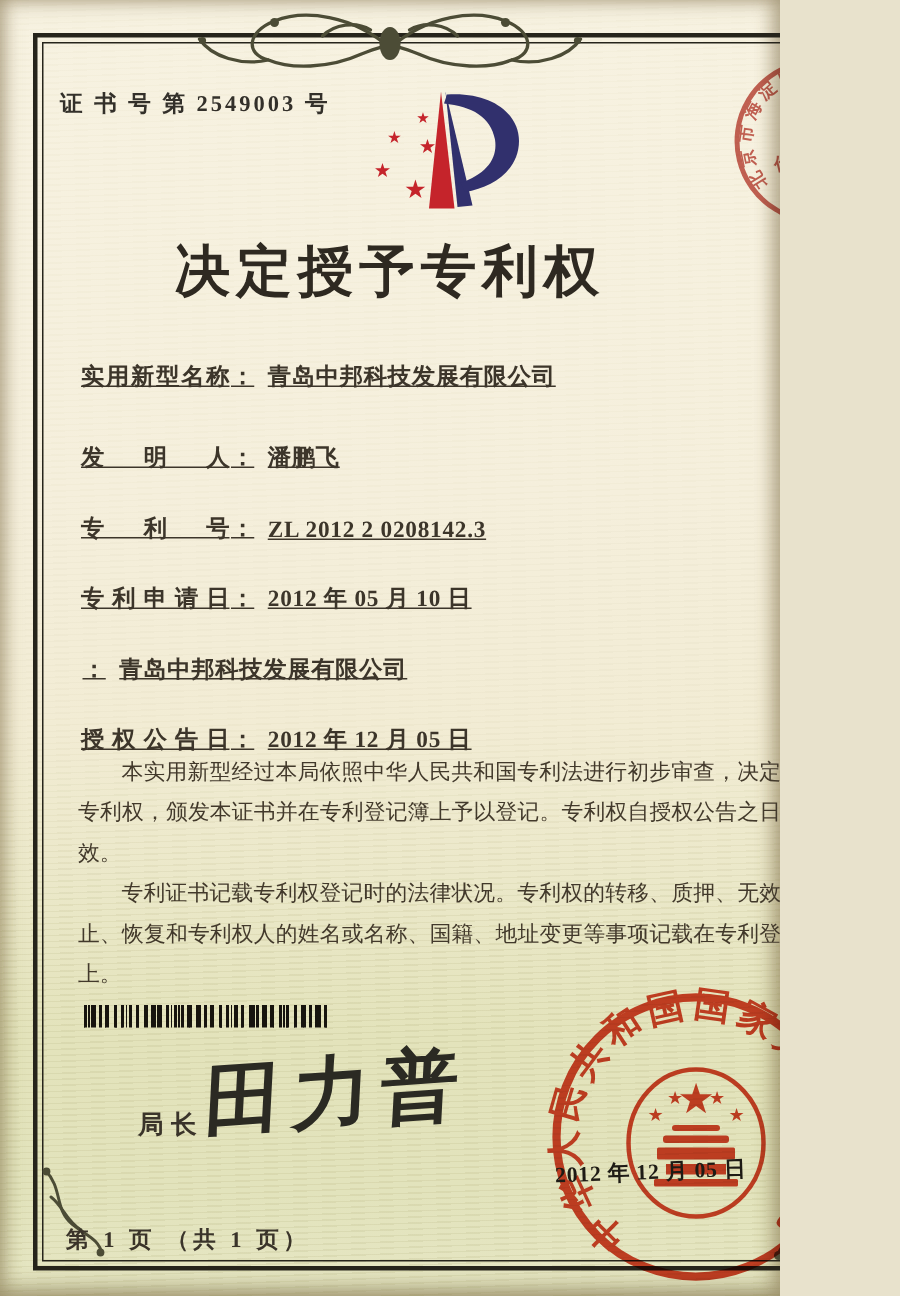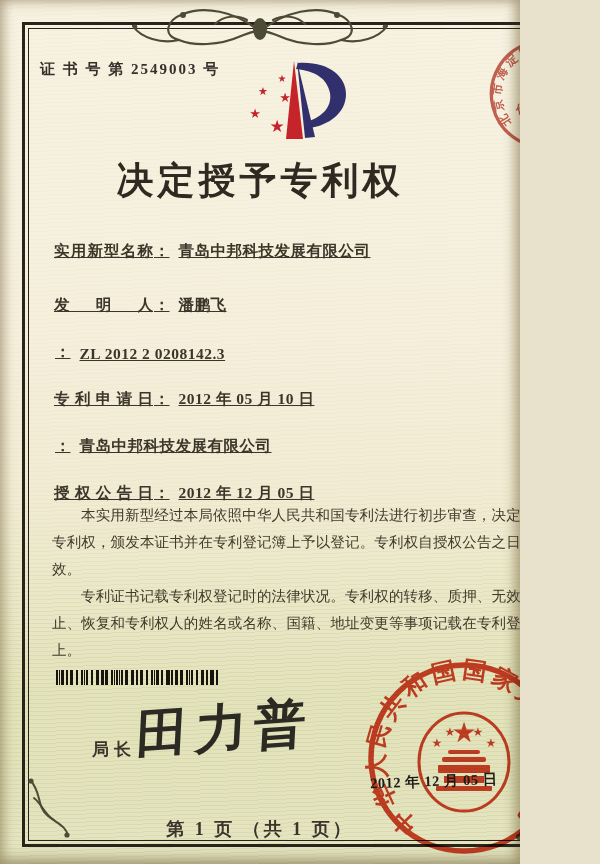--- a/index.html
+++ b/index.html
@@ -77,22 +77,22 @@
     transform:rotate(-4deg) skewX(-7deg);
   }
   .seal{position:absolute;left:364px;top:658px;width:200px;height:200px;z-index:3;
     mix-blend-mode:multiply;opacity:.95;}
   .seal-date{
     position:absolute;left:370px;top:772px;z-index:4;
     font-size:14.5px;font-weight:600;color:#1e1b15;letter-spacing:.5px;
     transform:rotate(-2deg);
   }
   .page-num{
-    position:absolute;left:0;top:817px;width:100%;z-index:2;text-align:center;
-    font-size:18px;letter-spacing:3px;color:#3a342a;font-weight:600;
+    position:absolute;left:0;top:817px;width:100%;z-index:2;
+    font-size:15px;letter-spacing:3px;color:#3a342a;font-weight:600;padding-left:44px;
   }
 </style>
 </head>
 <body>
 
 <div class="page">
   <div class="texture"></div>
 
   <div class="frame">
     <div class="frame-inner"></div>
@@ -180,20 +180,21 @@
       <span class="lbl">实用新型名称</span>
         <span class="colon">：</span>
       <span class="val">青岛中邦科技发展有限公司</span>
     </div>
     <div class="row">
       <span class="lbl">发明人</span>
         <span class="colon">：</span>
       <span class="val">潘鹏飞</span>
     </div>
     <div class="row">
+      <span class="lbl">专利号</span>
         <span class="colon">：</span>
       <span class="val">ZL 2012 2 0208142.3</span>
     </div>
     <div class="row">
       <span class="lbl">专利申请日</span>
         <span class="colon">：</span>
       <span class="val">2012 年 05 月 10 日</span>
     </div>
     <div class="row">
         <span class="colon">：</span>

